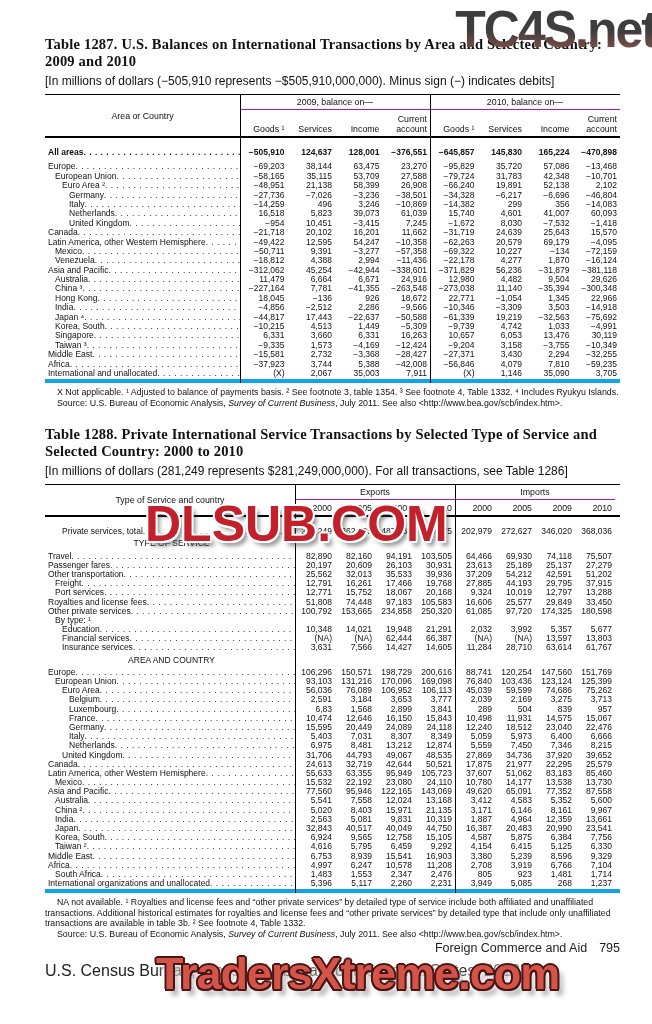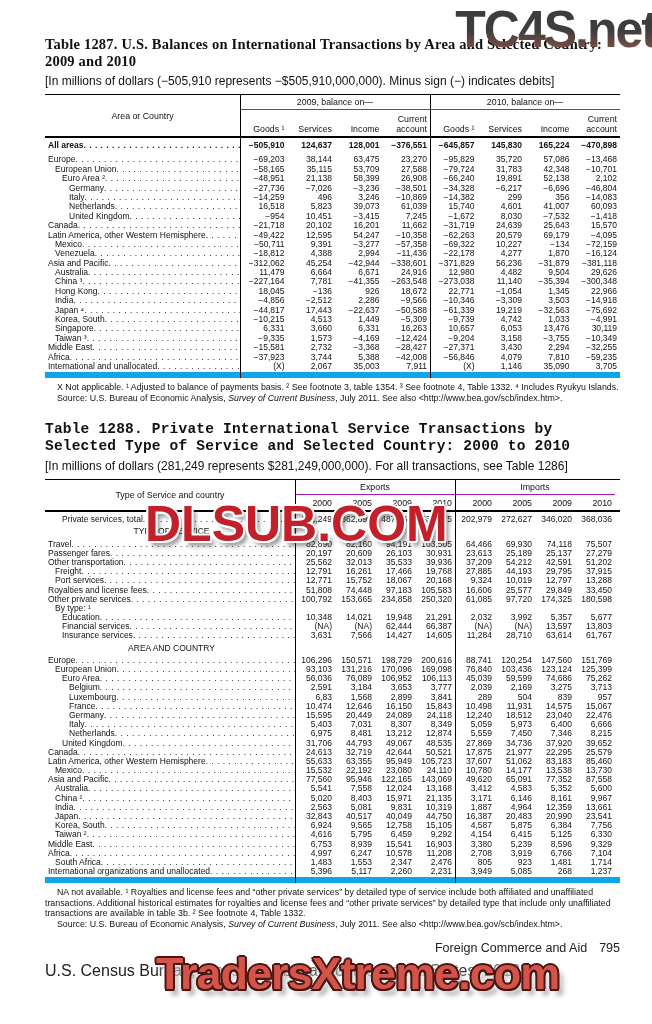--- a/index.html
+++ b/index.html
@@ -28,21 +28,21 @@
   .grp { text-align:center; height:15px; line-height:14px; border-bottom:1px solid #a21caf; }
   .t87 .grp { width:190px; }
   .t88 .grp { width:160px; }
   .subrow { display:flex; }
   .sub { display:flex; align-items:flex-end; justify-content:flex-end; text-align:right;
          padding:0 3px 2px 0; line-height:9.5px; }
   .t87 .sub { width:47.5px; height:26px; }
   .t88 .sub { width:40px;  height:15px; }
 
   
-  .tbody { border-bottom:6px solid #0ea5e9; padding:3px 0 1px 0; }
+  .tbody { border-bottom:4px solid #0ea5e9; padding:10px 0 1px 0; }
   .tr { display:flex; font-size:8.5px; }
   .t87 .tr { height:9.4px; line-height:9.4px; }
   .t88 .tr { height:9.2px; line-height:9.2px; }
   .lblc { display:flex; overflow:hidden; padding-left:3px; }
   .t87 .lblc { width:195px; }
   .t88 .lblc { width:250px; }
   .lbl { white-space:nowrap; }
   .dots { flex:1; overflow:hidden; white-space:nowrap; }
   .dots::after { content:" . . . . . . . . . . . . . . . . . . . . . . . . . . . . . . . . . . . . . . . . . . . . . . . . . . . . . . . . . ."; letter-spacing:.5px; }
   .num { text-align:right; padding-right:3px; }
@@ -54,21 +54,21 @@
   .ind2 .lbl { padding-left:14px; }
   .ind3 .lbl { padding-left:21px; }
   .sec .lbl { flex:1; text-align:center; padding-left:0; }
   .nd .dots { visibility:hidden; }
   .g  { margin-top:3px; }
   .g6 { margin-top:5px; }
 
   
   .fnblock { margin-top:4px; width:575px; font-size:8.8px; line-height:10.4px; }
   .fn, .src { text-indent:12px; }
-  .mt18 { margin-top:18px;font-family:Liberation Mono, monospace; }
+  .mt18 { margin-top:18px; }
 
   
   .pg-right { position:absolute; top:941px; right:32px; font-size:12.5px; color:#222; }
   .pg-right .pgno { margin-left:12px; }
   .pg-left  { position:absolute; top:962px; left:45px; font-size:16px; color:#222; }
 
   
   .wm { position:absolute; font-weight:bold; white-space:nowrap; pointer-events:none; }
   .wm-top { top:0px; right:-4px; font-size:50px; letter-spacing:-2px;
             background:linear-gradient(#3d3d3d 52%, #6b4a43 75%, #9a6a5e);

